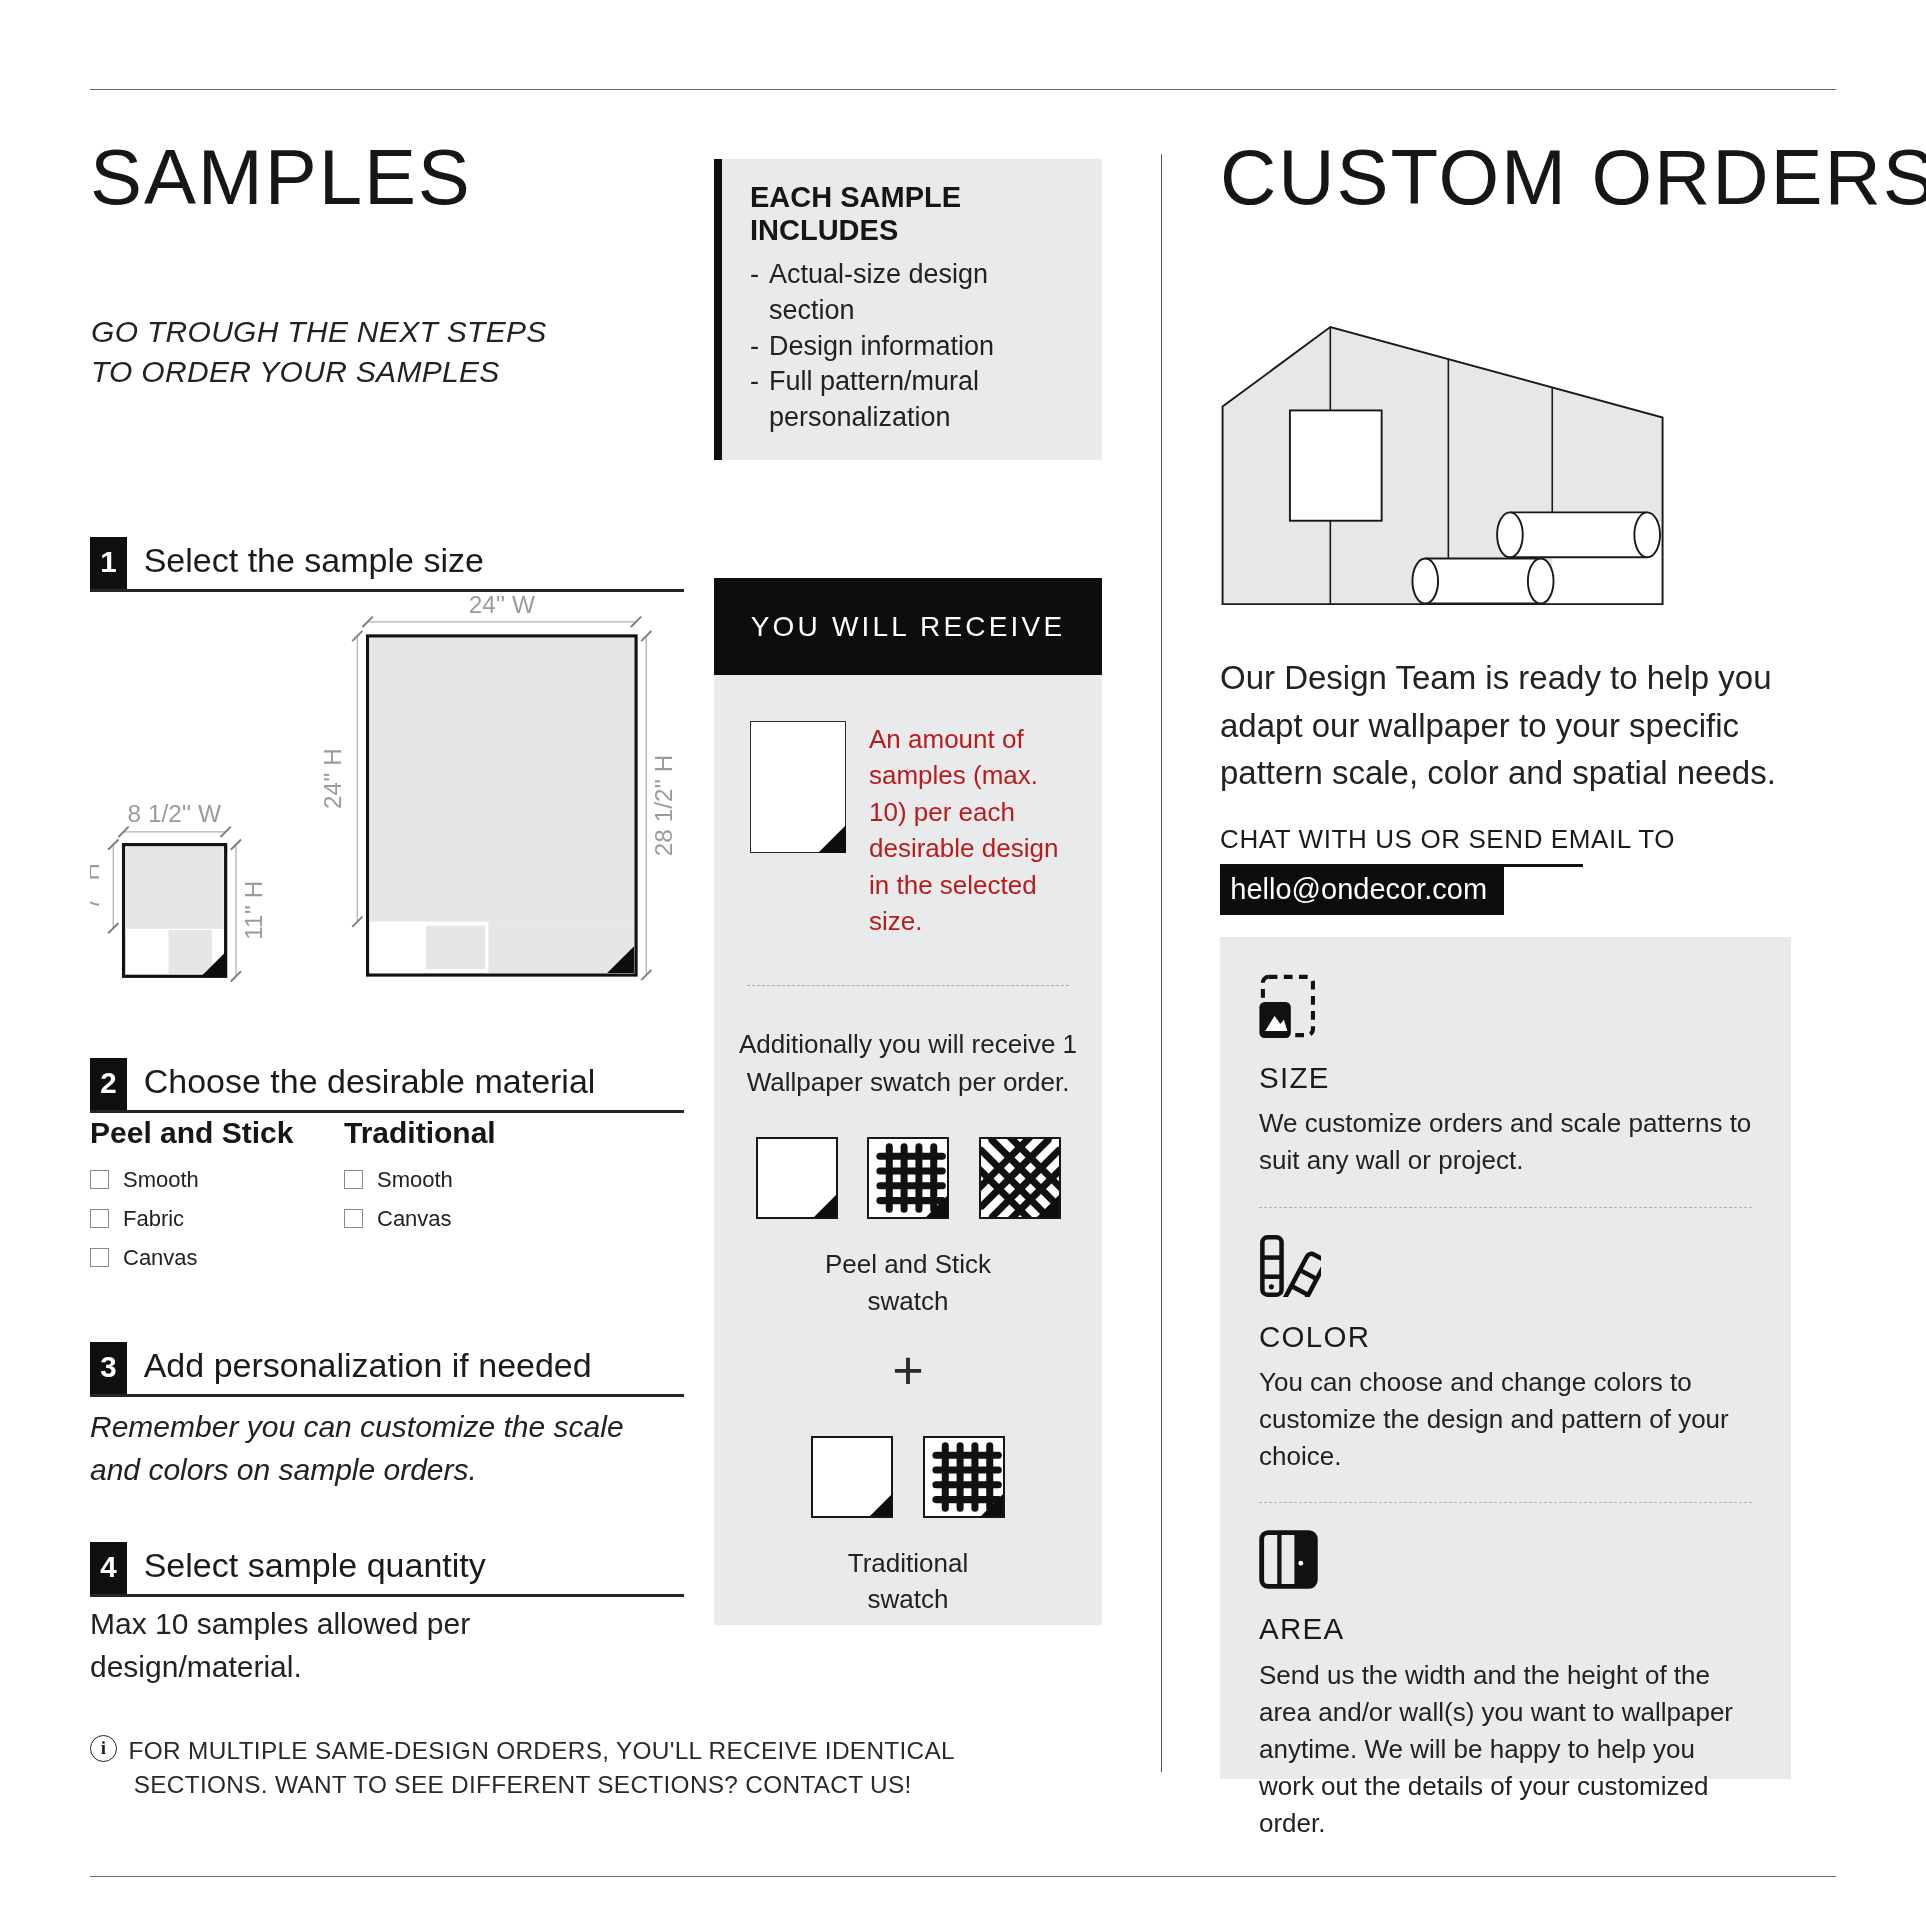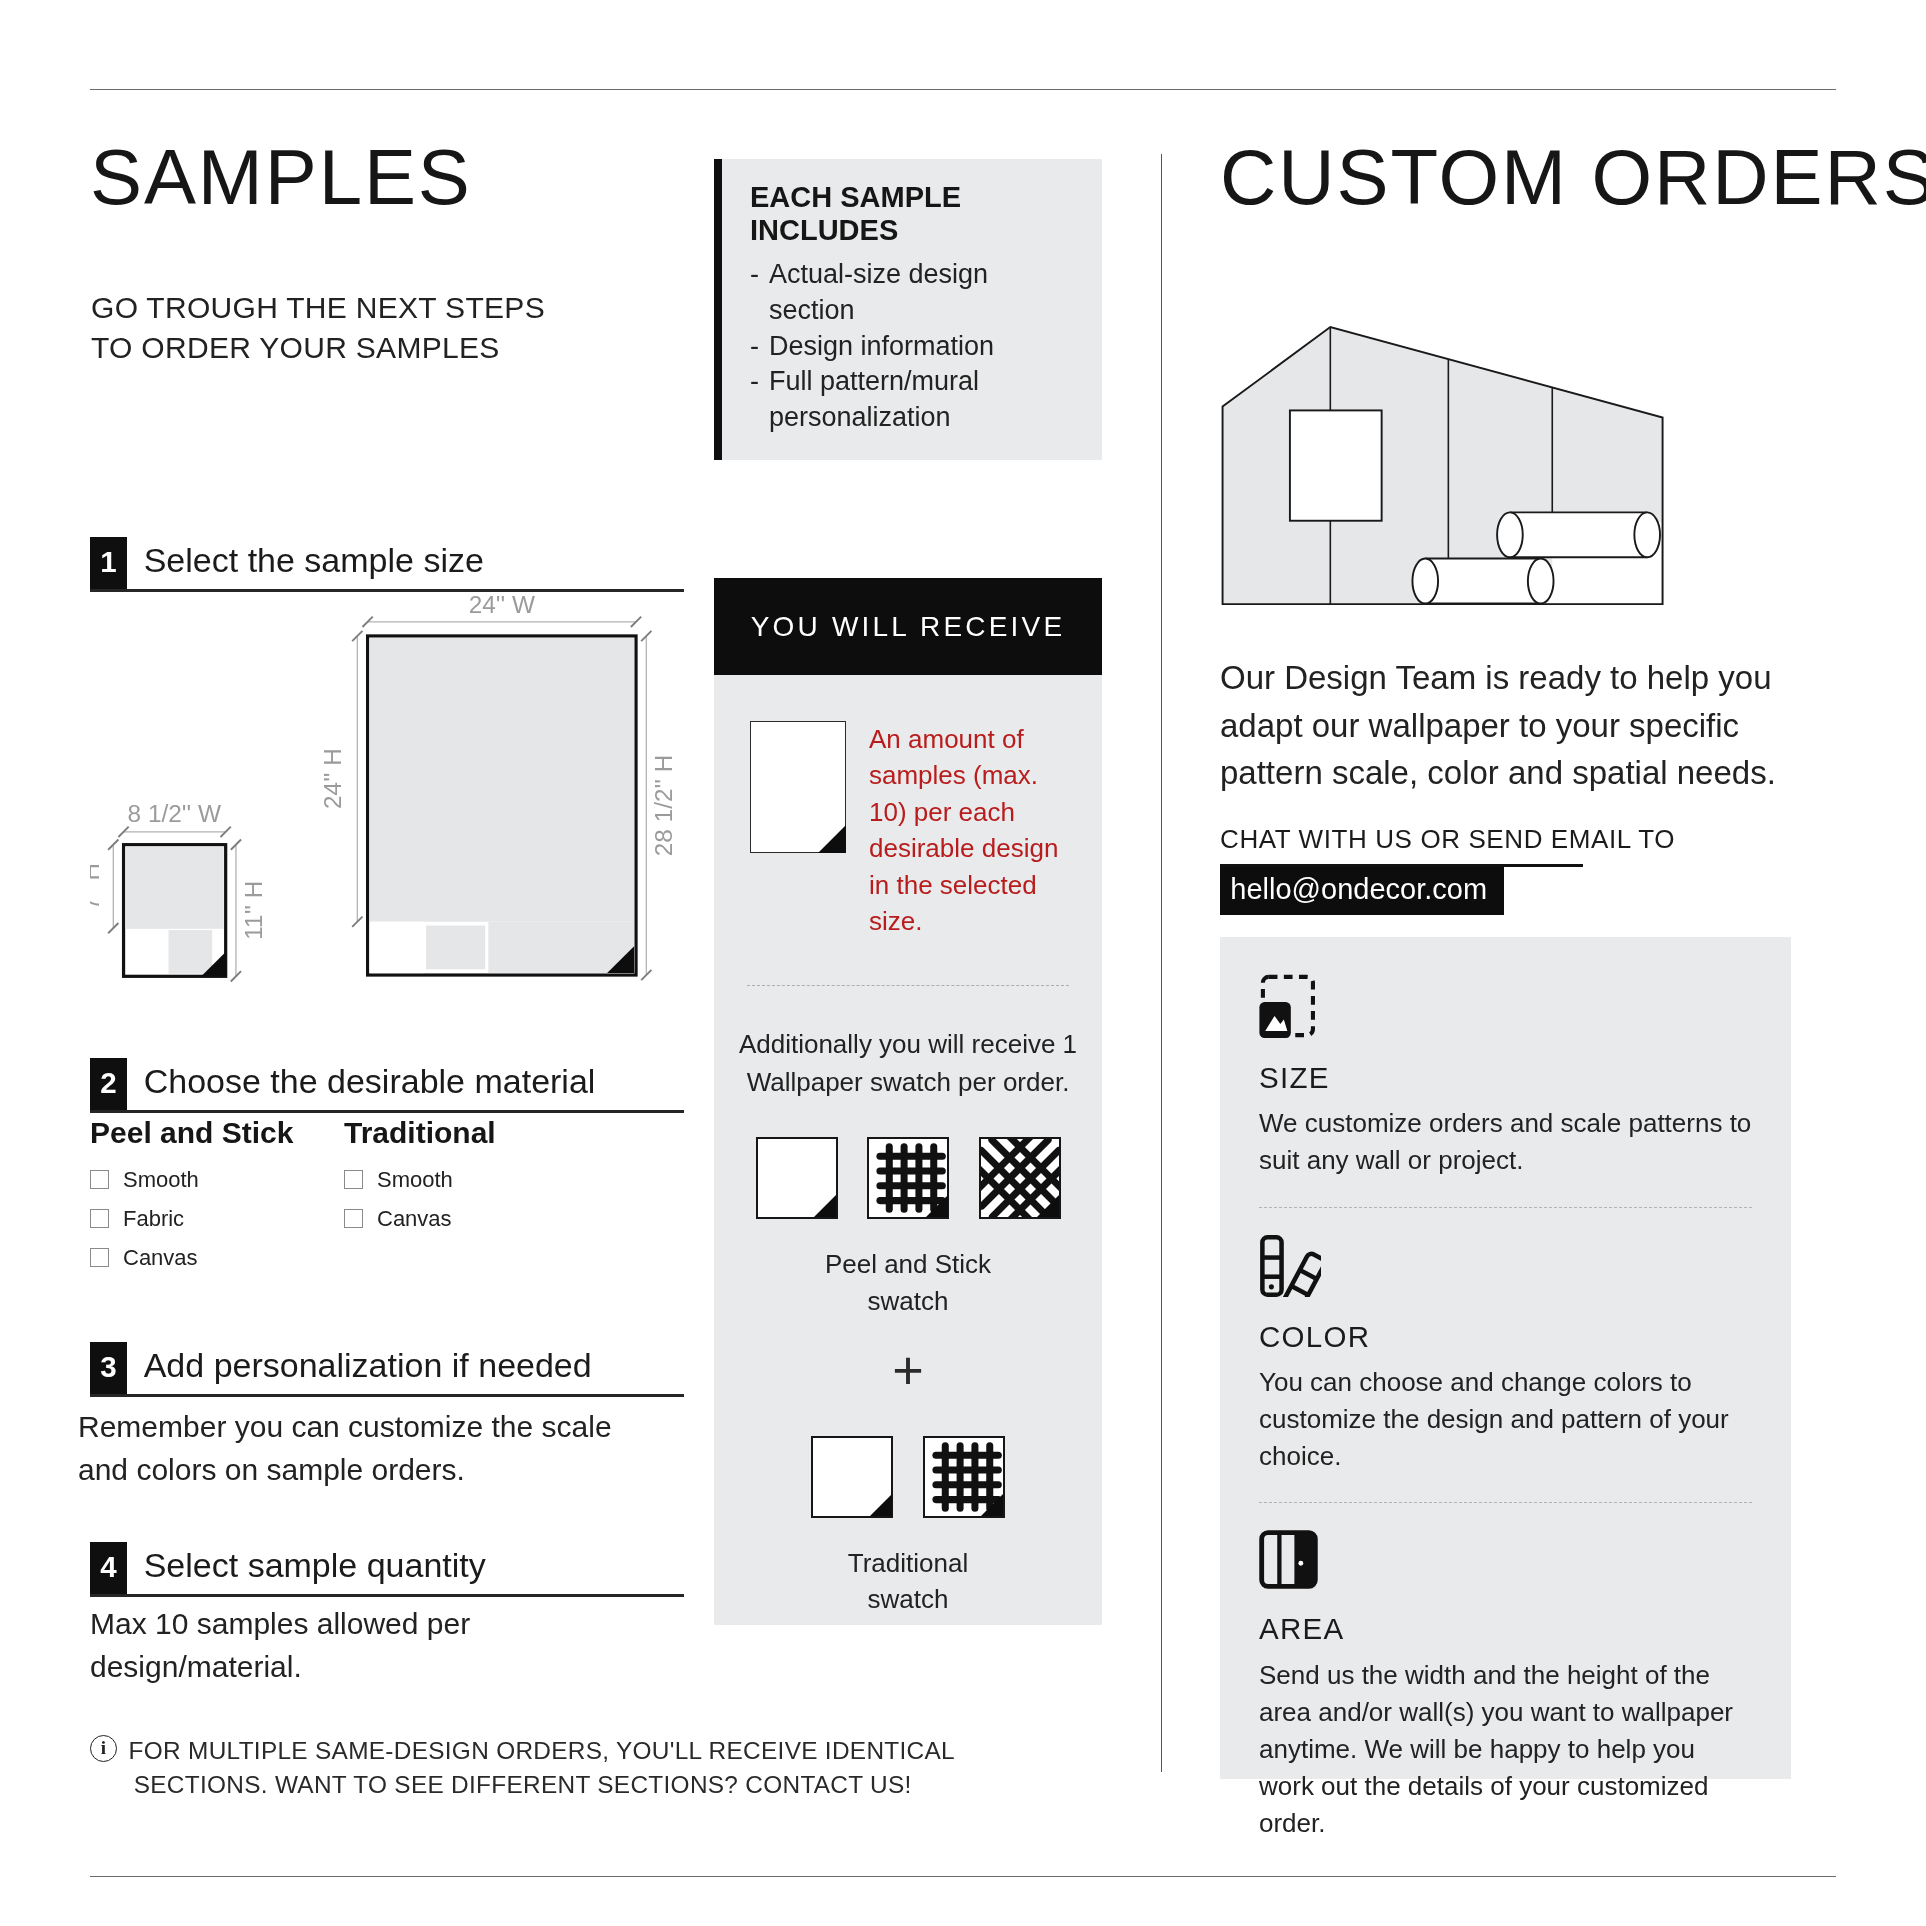--- a/index.html
+++ b/index.html
@@ -94,21 +94,21 @@
 <body>
 
 <div id="page">
 
   <div class="rule" style="top:89px;"></div>
   <div class="rule" style="top:1876px;"></div>
   <div class="v-divider"></div>
 
   <div class="abs big-title" style="left:90px; top:132px;">SAMPLES</div>
 
-  <div class="abs subtitle" style="left:91px; top:288px;">
+  <div class="abs subtitle" style="left:91px; top:312px;font-style:italic;">
     <div>GO TROUGH THE NEXT STEPS</div>
     <div>TO ORDER YOUR SAMPLES</div>
   </div>
 
   <div class="step" style="top:537px;">
     <div class="step-header">
       <div class="step-num">1</div>
       <div class="step-label">Select the sample size</div>
     </div>
   </div>
@@ -201,21 +201,21 @@
       </div>
     </div>
   </div>
 
   <div class="step" style="top:1342px;">
     <div class="step-header">
       <div class="step-num">3</div>
       <div class="step-label">Add personalization if needed</div>
     </div>
   </div>
-  <div class="abs step-body" style="left:78px; top:1406px; width:578px;">Remember you can customize the scale and colors on sample orders.</div>
+  <div class="abs step-body" style="left:90px; top:1406px; width:578px;font-style:italic;">Remember you can customize the scale and colors on sample orders.</div>
 
   <div class="step" style="top:1542px;">
     <div class="step-header">
       <div class="step-num">4</div>
       <div class="step-label">Select sample quantity</div>
     </div>
   </div>
   <div class="abs step-body" style="left:90px; top:1603px; width:591px;">Max 10 samples allowed per design/material.</div>
 
   <div class="abs footnote">

